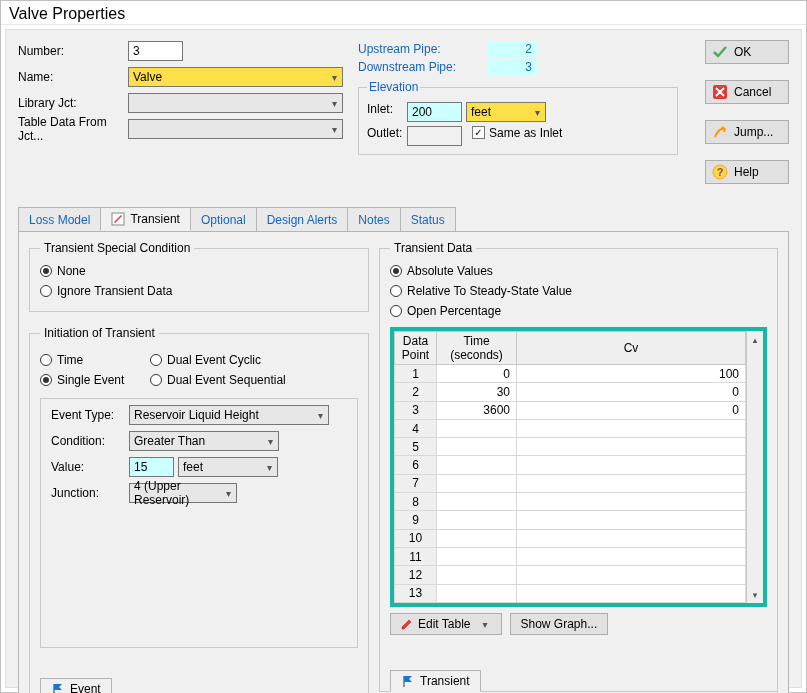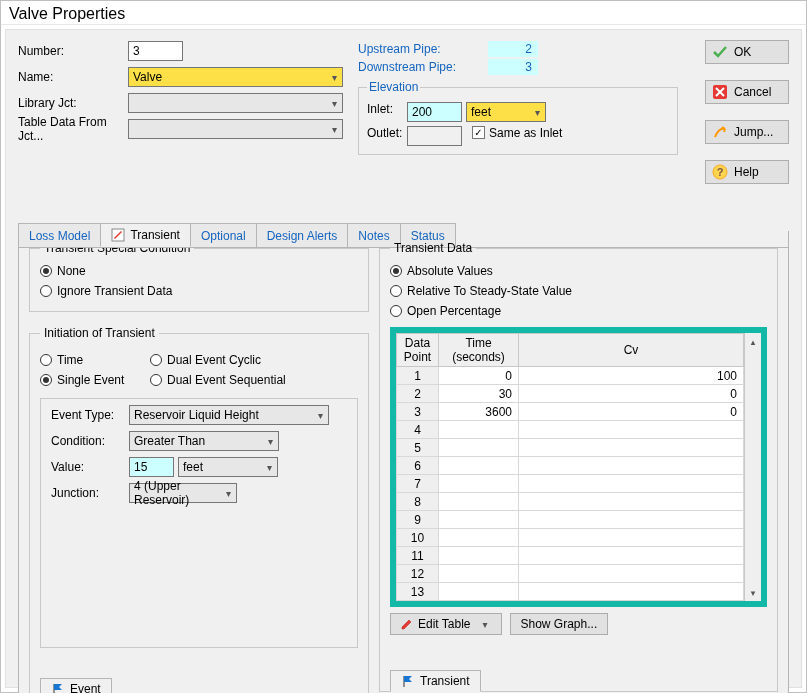--- a/index.html
+++ b/index.html
@@ -124,21 +124,21 @@
     cursor: default;
     gap: 6px;
   }
   .btn-ico { width: 16px; height: 16px; display: inline-flex; align-items:center; justify-content:center; }
   
   .tabstrip {
     display: flex;
     margin: 0 12px;
     border-bottom: 1px solid #b5b5b5;
     position: relative;
-    top: 17px;
+    top: 1px;
   }
   .tab {
     height: 24px;
     padding: 0 10px;
     display: flex;
     align-items: center;
     border: 1px solid #b5b5b5;
     border-bottom: none;
     background: #e9e9e9;
     margin-right: -1px;
@@ -206,21 +206,21 @@
     border: 1px solid #b5b5b5;
     border-bottom: 1px solid #f0f0f0;
     background: #f0f0f0;
     display:flex;
     align-items:center;
     padding: 0 10px;
     gap: 5px;
   }
   
   .tbl-wrap {
-    border: 6px solid #14b8a6;
+    border: 4px solid #14b8a6;
     background: #fff;
     height: 280px;
     display:flex;
   }
   .tbl { flex:1; border-collapse: collapse; width: 100%; }
   .tbl th {
     background: #efefef;
     border: 1px solid #c8c8c8;
     font-weight: normal;
     padding: 2px 4px;

